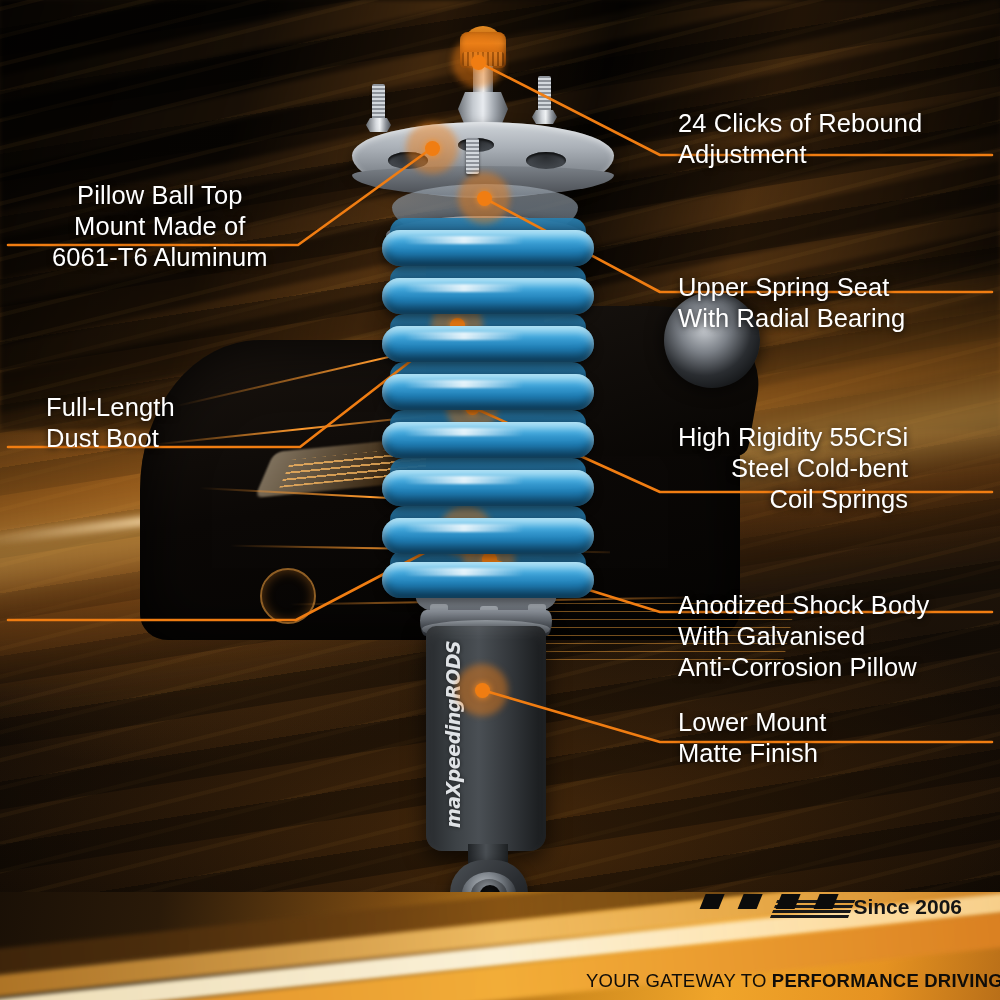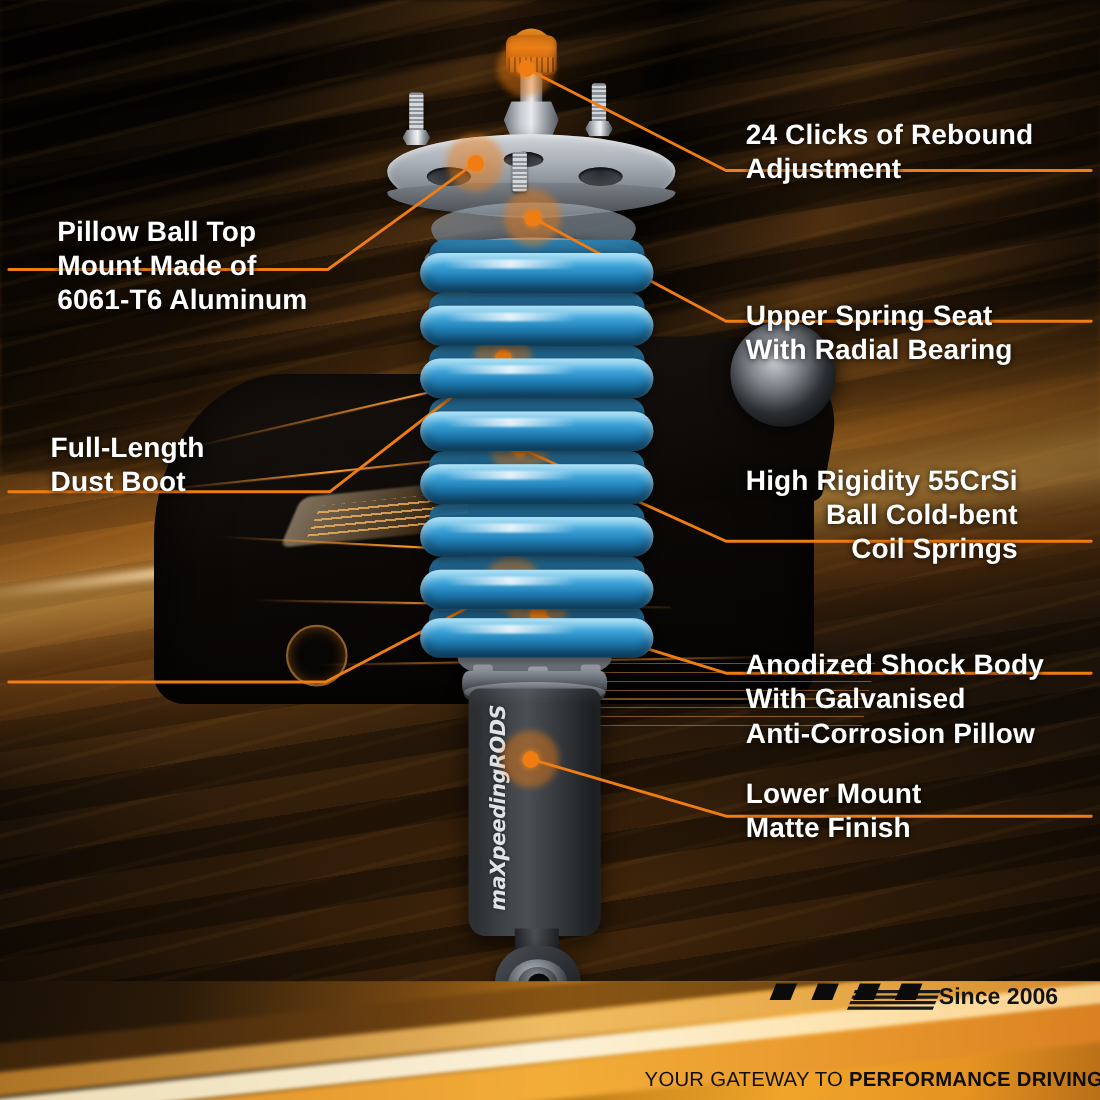--- a/index.html
+++ b/index.html
@@ -137,21 +137,21 @@
   .since-lines i{position:absolute;left:0;width:78px;height:2.6px;background:#181818;display:block;}
   .tagline{
     position:absolute;left:2px;bottom:-2px;width:380px;text-align:left;
     font-size:18.5px;color:#100d09;letter-spacing:.2px;white-space:nowrap;
     font-family:"Liberation Sans",sans-serif;
   }
   .tagline b{font-weight:700;}
 
   
   .callout{position:absolute;color:#fff;font-size:25.5px;line-height:1.21;
-           font-weight:700;letter-spacing:.1px;text-shadow:0 1px 6px rgba(0,0,0,.85);}
+           font-weight:400;letter-spacing:.1px;text-shadow:0 1px 6px rgba(0,0,0,.85);}
   .callout.right{left:678px;text-align:left;}
   .callout.left{text-align:left;}
 
   
   #lines{position:absolute;inset:0;pointer-events:none;}
 
   
   .halo{position:absolute;border-radius:50%;background:rgba(240,124,18,.45);filter:blur(3px);}
   .dot{position:absolute;border-radius:50%;background:#f07d12;box-shadow:0 0 6px rgba(255,140,30,.9);}
 
@@ -441,36 +441,36 @@
       <div class="halo" style="left: 463px; top: 533px; width: 52px; height: 52px;"></div>
       <div class="dot" style="left: 481.5px; top: 551.5px; width: 15px; height: 15px;"></div>
       <div class="halo" style="left: 456px; top: 664px; width: 52px; height: 52px;"></div>
       <div class="dot" style="left: 474.5px; top: 682.5px; width: 15px; height: 15px;"></div>
     </div>
 
   <div class="callout right" style="top:108px;">
       <div>24 Clicks of Rebound</div>
       <div>Adjustment</div>
     </div>
-  <div class="callout left" style="left:52px;top:196px;">
+  <div class="callout left" style="left:52px;top:180px;text-align:center;">
       <div>Pillow Ball Top</div>
       <div>Mount Made of</div>
       <div>6061-T6 Aluminum</div>
     </div>
   <div class="callout left" style="left:46px;top:392px;">
       <div>Full-Length</div>
       <div>Dust Boot</div>
     </div>
   <div class="callout right" style="top:272px;">
       <div>Upper Spring Seat</div>
       <div>With Radial Bearing</div>
     </div>
   <div class="callout right" style="top:422px;text-align:right;">
       <div>High Rigidity 55CrSi</div>
-      <div>Ball Cold-bent</div>
+      <div>Steel Cold-bent</div>
       <div>Coil Springs</div>
     </div>
   <div class="callout right" style="top:590px;">
       <div>Anodized Shock Body</div>
       <div>With Galvanised</div>
       <div>Anti-Corrosion Pillow</div>
     </div>
   <div class="callout right" style="top:707px;">
       <div>Lower Mount</div>
       <div>Matte Finish</div>

